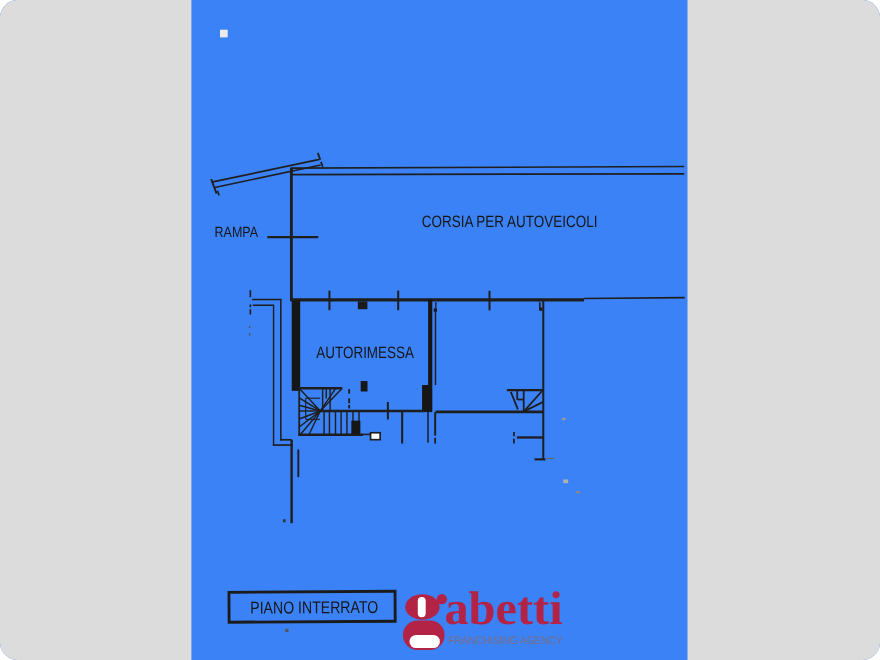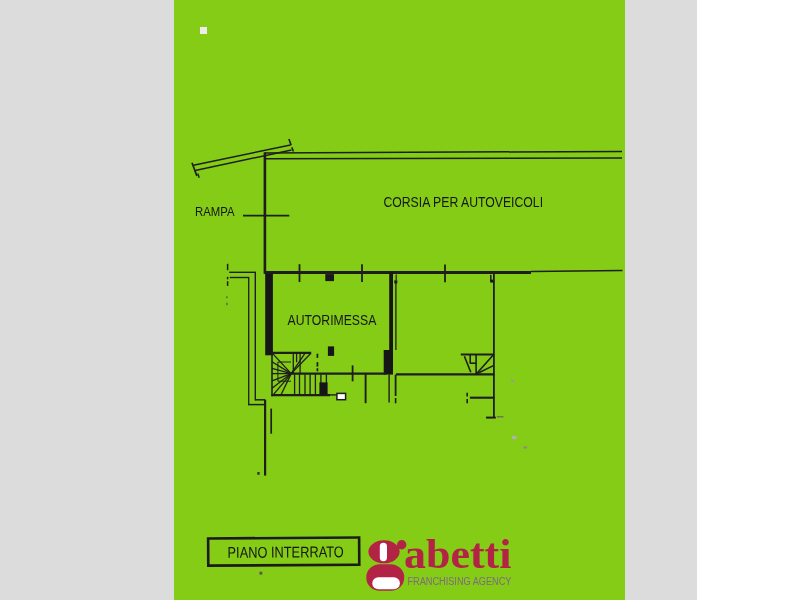--- a/index.html
+++ b/index.html
@@ -1,17 +1,17 @@
 <!DOCTYPE html>
 <html><head>
 <meta charset="utf-8">
 <style>
   html,body{margin:0;padding:0;background:#fff;}
-  .page{position:relative;width:697px;height:600px;background:#84cc16;overflow:hidden;
-        font-family:"Liberation Sans",sans-serif;}
+  .page{position:relative;width:800px;height:600px;background:#3b82f6;overflow:hidden;
+        font-family:"Liberation Sans",sans-serif;border-radius:16px;}
   .abs{position:absolute;}
 </style>
 </head>
 <body>
 <div class="page">
 
   <div class="abs" style="left:0;top:0;width:174px;height:600px;background:#dcdcdc;"></div>
 
   <div class="abs" style="left:625px;top:0;width:175px;height:600px;background:#dcdcdc;"></div>
 

